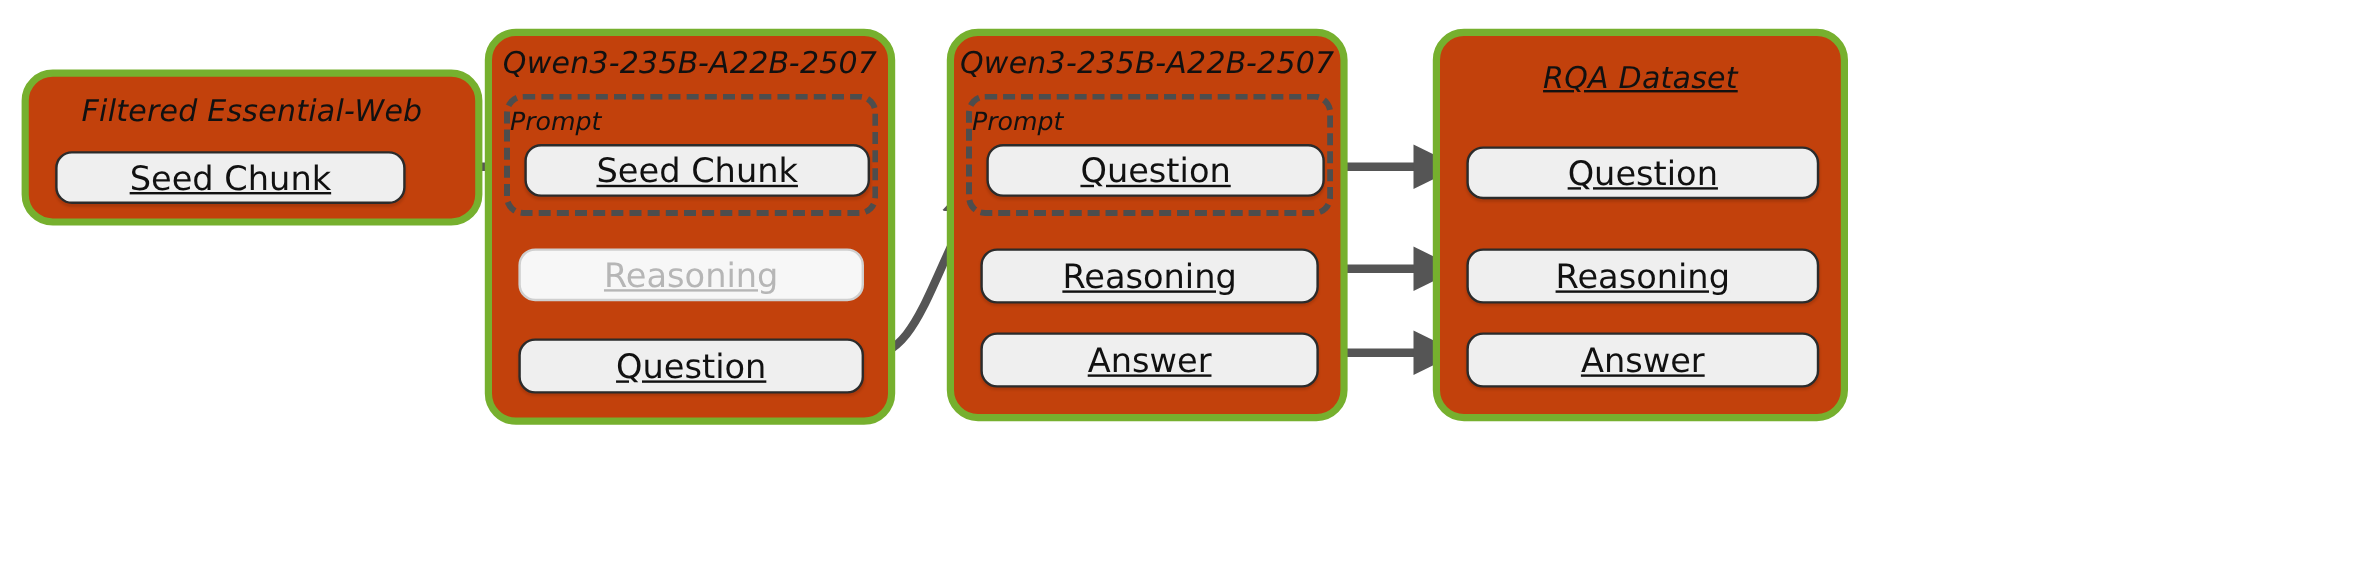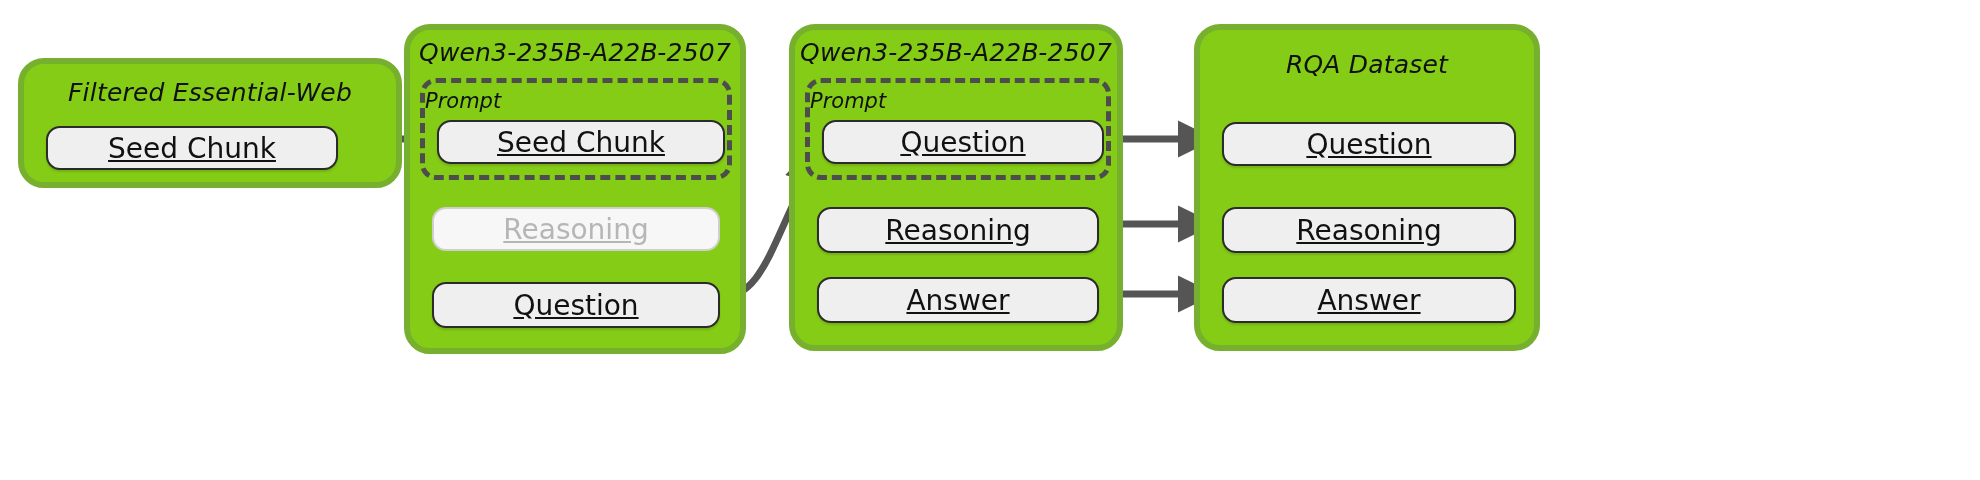--- a/index.html
+++ b/index.html
@@ -5,21 +5,21 @@
   html,body{margin:0;padding:0;background:#ffffff;}
   body{width:1980px;height:480px;font-family:"DejaVu Sans","Liberation Sans",sans-serif;overflow:hidden;}
   #stage{position:relative;width:1980px;height:480px;background:#fff;}
 
   
   .panel{
     position:absolute;
     box-sizing:border-box;
     border:6px solid #76b02e;
     border-radius:26px;
-    background:#84cc16;
+    background:#c2410c;
   }
   .panel-title{
     position:absolute;
     left:0;right:0;
     text-align:center;
     font-style:italic;
     font-size:25px;
     color:#111111;
     letter-spacing:.2px;
     white-space:nowrap;
@@ -115,21 +115,21 @@
       <div class="dashed-title" style="top:6px;">Prompt</div>
       <div class="node" style="left:12px;top:37px;width:282px;height:44px;">Question</div>
     </div>
 
     <div class="node" style="left:22px;top:177px;width:282px;height:46px;">Reasoning</div>
 
     <div class="node" style="left:22px;top:247px;width:282px;height:46px;">Answer</div>
   </div>
 
   <div class="panel" style="left:1194px;top:24px;width:346px;height:327px;">
-    <div class="panel-title" style="top:20px;">RQA Dataset</div>
+    <div class="panel-title" style="top:20px;text-decoration:underline;">RQA Dataset</div>
 
     <div class="node" style="left:22px;top:92px;width:294px;height:44px;">Question</div>
 
     <div class="node" style="left:22px;top:177px;width:294px;height:46px;">Reasoning</div>
 
     <div class="node" style="left:22px;top:247px;width:294px;height:46px;">Answer</div>
   </div>
 
 </div>
 

